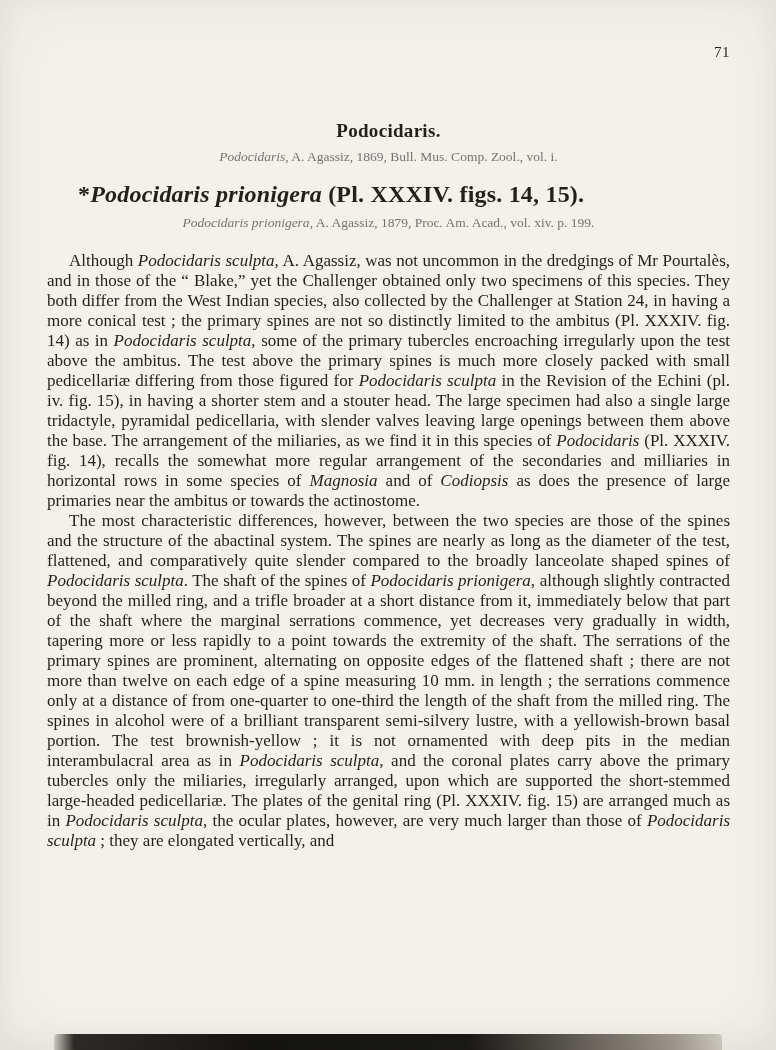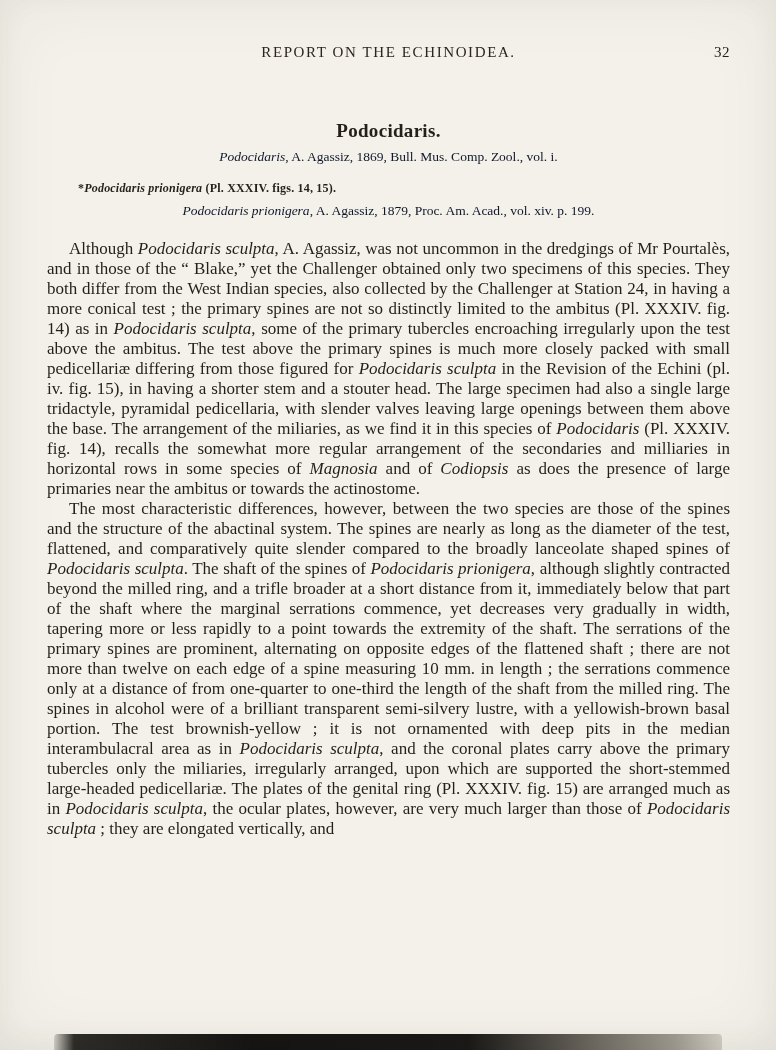--- a/index.html
+++ b/index.html
@@ -45,26 +45,26 @@
   .genus-title{
     margin-top:56px;
     text-align:center;
     font-size:19px;
     letter-spacing:0.3px;
   }
   .synonymy{
     margin-top:7px;
     text-align:center;
     font-size:13.5px;
-    color:#0f172a;
+    color:#737373;
   }
   .species-title{
     margin-top:16px;
     margin-left:31px;
-    font-size:12px;
+    font-size:24px;
     letter-spacing:0.2px;
   }
   .species-synonymy{
   }
   .body-text{
     margin-top:20px;
     font-size:17px;
     line-height:20px;
     text-align:justify;
   }
@@ -90,22 +90,21 @@
     filter:blur(0.4px);
   }
 </style>
 </head>
 <body>
 
 <div class="page">
   <div class="content">
 
     <div class="page-header">
-      <span class="running-title">REPORT ON THE ECHINOIDEA.</span>
-      <span class="page-number">32</span>
+      <span class="page-number">71</span>
     </div>
 
     <h1 class="genus-title">Podocidaris.</h1>
 
     <div class="synonymy"><span class="it">Podocidaris</span><span>, A. Agassiz, 1869, Bull. Mus. Comp. Zool., vol. i.</span></div>
 
     <h2 class="species-title"><span>*</span><span class="it">Podocidaris prionigera</span><span> (Pl. XXXIV. figs. 14, 15).</span></h2>
 
     <div class="synonymy species-synonymy"><span class="it">Podocidaris prionigera</span><span>, A. Agassiz, 1879, Proc. Am. Acad., vol. xiv. p. 199.</span></div>
 

